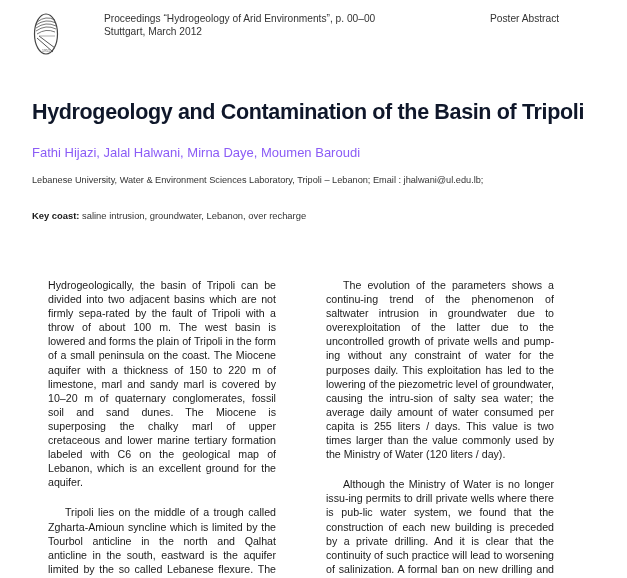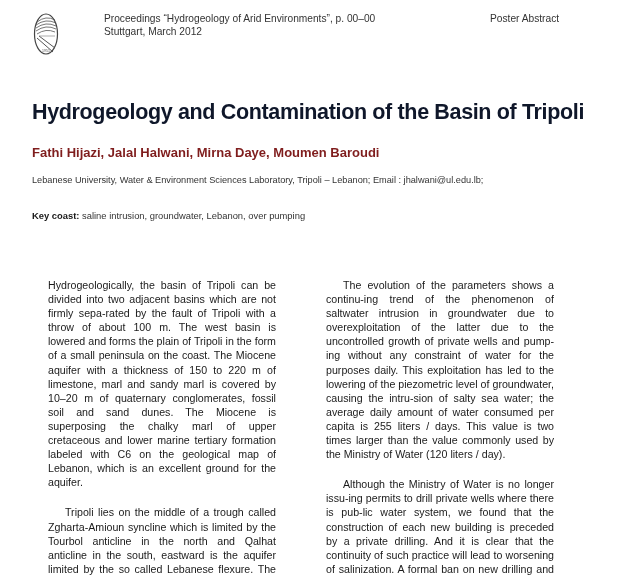--- a/index.html
+++ b/index.html
@@ -2,21 +2,21 @@
 <html><head>
 <meta charset="utf-8">
 <style>
   html, body { margin: 0; padding: 0; background: #ffffff; }
   body { width: 627px; height: 578px; overflow: hidden; position: relative;
          font-family: "Liberation Sans", sans-serif; color: #1a1a1a; }
   .logo { position: absolute; left: 33px; top: 12px; width: 26px; height: 44px; }
   .hdr { position: absolute; left: 76px; top: 12px; font-size: 10.2px; line-height: 13px; color: #333; margin-left: 28px; }
   .badge { position: absolute; left: 490px; top: 12px; font-size: 10.2px; font-weight: normal; color: #333; line-height: 13px; }
   .title { position: absolute; left: 32px; top: 100px; font-size: 21.5px; font-weight: bold; color: #0f172a; letter-spacing: -0.35px; margin: 0; white-space: nowrap; }
-  .authors { position: absolute; left: 32px; top: 145px; font-size: 13px; font-weight: bold; color: #7f1d1d; margin: 0; white-space: nowrap; }
+  .authors { position: absolute; left: 32px; top: 145px; font-size: 13px; font-weight: normal; color: #8b5cf6; margin: 0; white-space: nowrap; }
   .affil { position: absolute; left: 32px; top: 174px; font-size: 9.2px; line-height: 13px; color: #333; width: 560px; }
   .kw { position: absolute; left: 32px; top: 210px; font-size: 9.4px; color: #333; }
   .kw b { color: #1a1a1a; }
   .col { position: absolute; top: 262px; width: 260px; font-size: 10.65px; line-height: 14.1px;
          text-align: justify; color: #1a1a1a; }
   .col p { margin: 16px; }
   .col p + p { text-indent: 17px; }
   .col .first-indent { text-indent: 17px; }
   .col-left { left: 32px; }
   .col-right { left: 310px; }
@@ -39,21 +39,21 @@
 </div>
 <div class="badge">Poster Abstract</div>
 
 <h1 class="title">Hydrogeology and Contamination of the Basin of Tripoli</h1>
 <h2 class="authors">Fathi Hijazi, Jalal Halwani, Mirna Daye, Moumen Baroudi</h2>
 
 <div class="affil">
   <div>Lebanese University, Water &amp; Environment Sciences Laboratory, Tripoli – Lebanon; Email : jhalwani@ul.edu.lb;</div>
 </div>
 
-<div class="kw"><b>Key coast:</b><span> saline intrusion, groundwater, Lebanon, over pumping</span></div>
+<div class="kw"><b>Key coast:</b><span> saline intrusion, groundwater, Lebanon, over recharge</span></div>
 
 <div class="col col-left">
   <p>Hydrogeologically, the basin of Tripoli can be divided into two adjacent basins which are not firmly sepa-rated by the fault of Tripoli with a throw of about 100 m. The west basin is lowered and forms the plain of Tripoli in the form of a small peninsula on the coast. The Miocene aquifer with a thickness of 150 to 220 m of limestone, marl and sandy marl is covered by 10–20 m of quaternary conglomerates, fossil soil and sand dunes. The Miocene is superposing the chalky marl of upper cretaceous and lower marine tertiary formation labeled with C6 on the geological map of Lebanon, which is an excellent ground for the aquifer.</p>
   <p>Tripoli lies on the middle of a trough called Zgharta-Amioun syncline which is limited by the Tourbol anticline in the north and Qalhat anticline in the south, eastward is the aquifer limited by the so called Lebanese flexure. The limestone layers are karstified and highly fractured. The main sources of recharge to the aquifer are precipitation (800 mm/ year) and the infiltration from rivers, mainly from Quadisha River. The main sources of discharge are natural outflow to the sea and withdrawal of ground-water by pumping wells.</p>
 </div>
 
 <div class="col col-right">
   <p class="first-indent">The evolution of the parameters shows a continu-ing trend of the phenomenon of saltwater intrusion in groundwater due to overexploitation of the latter due to the uncontrolled growth of private wells and pump-ing without any constraint of water for the purposes daily. This exploitation has led to the lowering of the piezometric level of groundwater, causing the intru-sion of salty sea water; the average daily amount of water consumed per capita is 255 liters / days. This value is two times larger than the value commonly used by the Ministry of Water (120 liters / day).</p>
   <p>Although the Ministry of Water is no longer issu-ing permits to drill private wells where there is pub-lic water system, we found that the construction of each new building is preceded by a private drilling. And it is clear that the continuity of such practice will lead to worsening of salinization. A formal ban on new drilling and a 5-year moratorium on the use of existing wells are necessary to allow the water to find its water balance. During this period, water will be provided only by public network.</p>
   <p class="refs">References</p>

